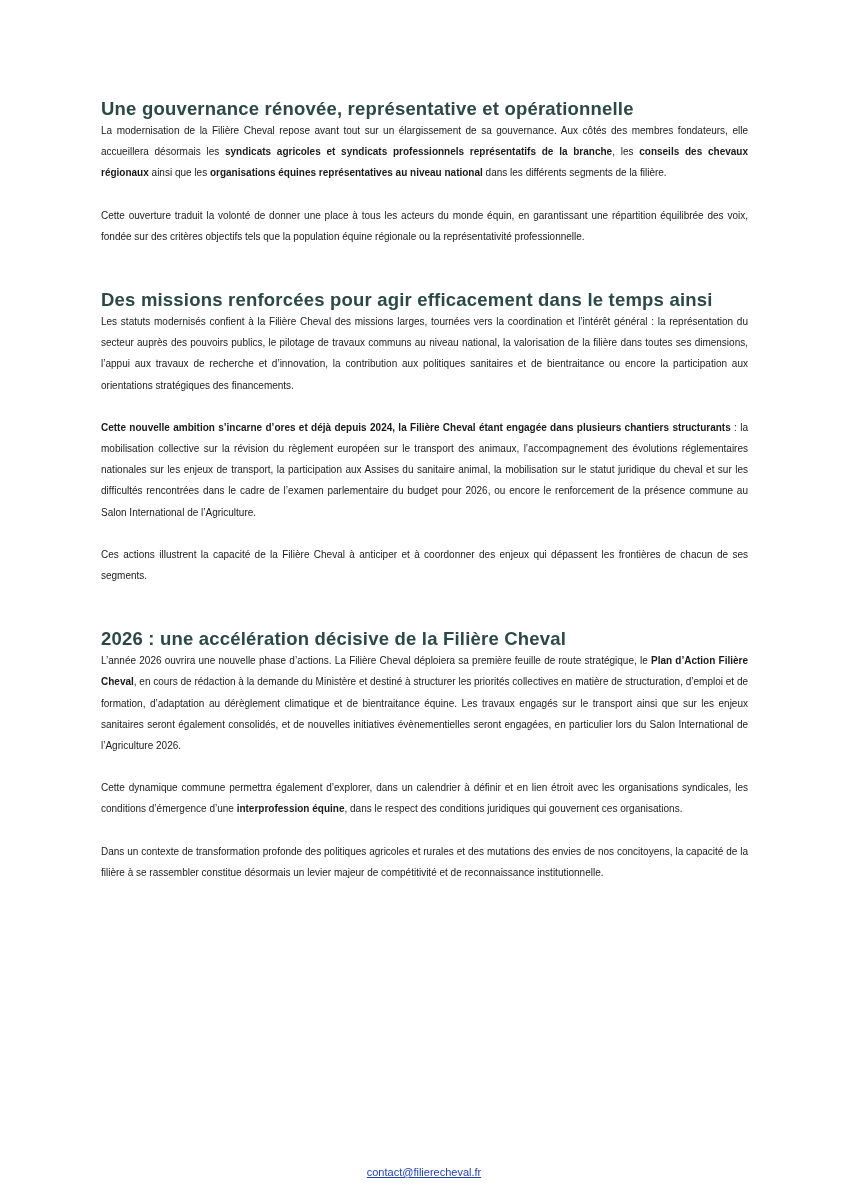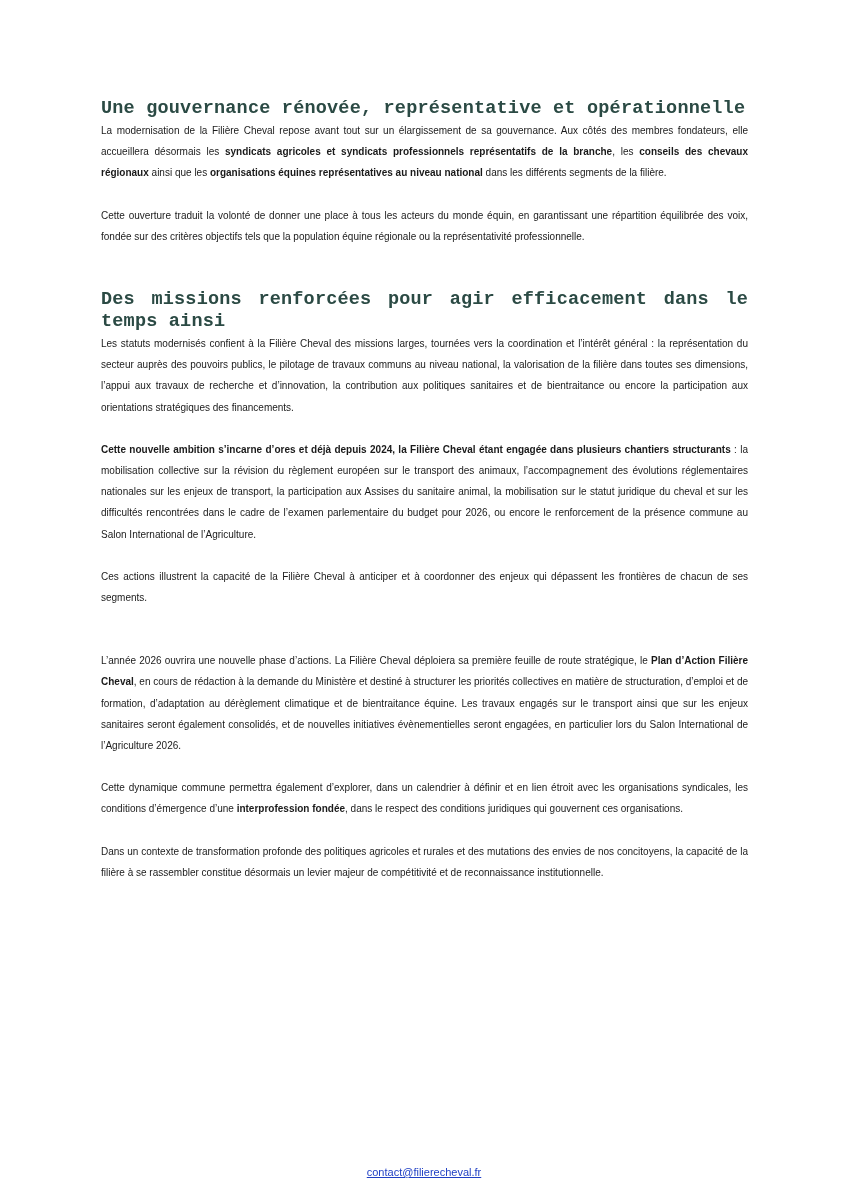--- a/index.html
+++ b/index.html
@@ -1,19 +1,19 @@
 <!DOCTYPE html>
 <html><head>
   <meta charset="utf-8">
   <style>
     html, body { margin: 0; padding: 0; background: #ffffff; }
     body { width: 848px; height: 1200px; position: relative; overflow: hidden; }
     .page { position: absolute; left: 101px; top: 98px; width: 647px; }
     .heading {
-      font-family: Liberation Mono, monospace;
+      font-family: Liberation Sans, sans-serif;
       font-weight: bold;
       color: #2b4a44;
       font-size: 18.5px;
       line-height: 22px;
       margin: 0;
       letter-spacing: 0.2px;
     }
     .heading.justify { text-align: justify; text-align-last: left; }
     .para {
       font-family: Liberation Sans, sans-serif;
@@ -46,22 +46,23 @@
   <div class="gap-l"></div>
 
   <h2 class="heading justify">Des missions renforcées pour agir efficacement dans le temps ainsi</h2>
   <p class="para"><span>Les statuts modernisés confient à la Filière Cheval des missions larges, tournées vers la coordination et l’intérêt général : la représentation du secteur auprès des pouvoirs publics, le pilotage de travaux communs au niveau national, la valorisation de la filière dans toutes ses dimensions, l’appui aux travaux de recherche et d’innovation, la contribution aux politiques sanitaires et de bientraitance ou encore la participation aux orientations stratégiques des financements.</span></p>
   <div class="gap-s"></div>
   <p class="para"><b>Cette nouvelle ambition s’incarne d’ores et déjà depuis 2024, la Filière Cheval étant engagée dans plusieurs chantiers structurants</b><span> : la mobilisation collective sur la révision du règlement européen sur le transport des animaux, l’accompagnement des évolutions réglementaires nationales sur les enjeux de transport, la participation aux Assises du sanitaire animal, la mobilisation sur le statut juridique du cheval et sur les difficultés rencontrées dans le cadre de l’examen parlementaire du budget pour 2026, ou encore le renforcement de la présence commune au Salon International de l’Agriculture.</span></p>
   <div class="gap-s"></div>
   <p class="para"><span>Ces actions illustrent la capacité de la Filière Cheval à anticiper et à coordonner des enjeux qui dépassent les frontières de chacun de ses segments.</span></p>
   <div class="gap-l"></div>
 
+  <h2 class="heading">2026 : une accélération décisive de la Filière Cheval</h2>
   <p class="para"><span>L’année 2026 ouvrira une nouvelle phase d’actions. La Filière Cheval déploiera sa première feuille de route stratégique, le </span><b>Plan d’Action Filière Cheval</b><span>, en cours de rédaction à la demande du Ministère et destiné à structurer les priorités collectives en matière de structuration, d’emploi et de formation, d’adaptation au dérèglement climatique et de bientraitance équine. Les travaux engagés sur le transport ainsi que sur les enjeux sanitaires seront également consolidés, et de nouvelles initiatives évènementielles seront engagées, en particulier lors du Salon International de l’Agriculture 2026.</span></p>
   <div class="gap-s"></div>
-  <p class="para"><span>Cette dynamique commune permettra également d’explorer, dans un calendrier à définir et en lien étroit avec les organisations syndicales, les conditions d’émergence d’une </span><b>interprofession fondée</b><span>, dans le respect des conditions juridiques qui gouvernent ces organisations.</span></p>
+  <p class="para"><span>Cette dynamique commune permettra également d’explorer, dans un calendrier à définir et en lien étroit avec les organisations syndicales, les conditions d’émergence d’une </span><b>interprofession équine</b><span>, dans le respect des conditions juridiques qui gouvernent ces organisations.</span></p>
   <div class="gap-s"></div>
   <p class="para"><span>Dans un contexte de transformation profonde des politiques agricoles et rurales et des mutations des envies de nos concitoyens, la capacité de la filière à se rassembler constitue désormais un levier majeur de compétitivité et de reconnaissance institutionnelle.</span></p>
 </div>
 
 <div class="footer">
   <a href="#">contact@filierecheval.fr</a>
 </div>
 
 </body></html>

